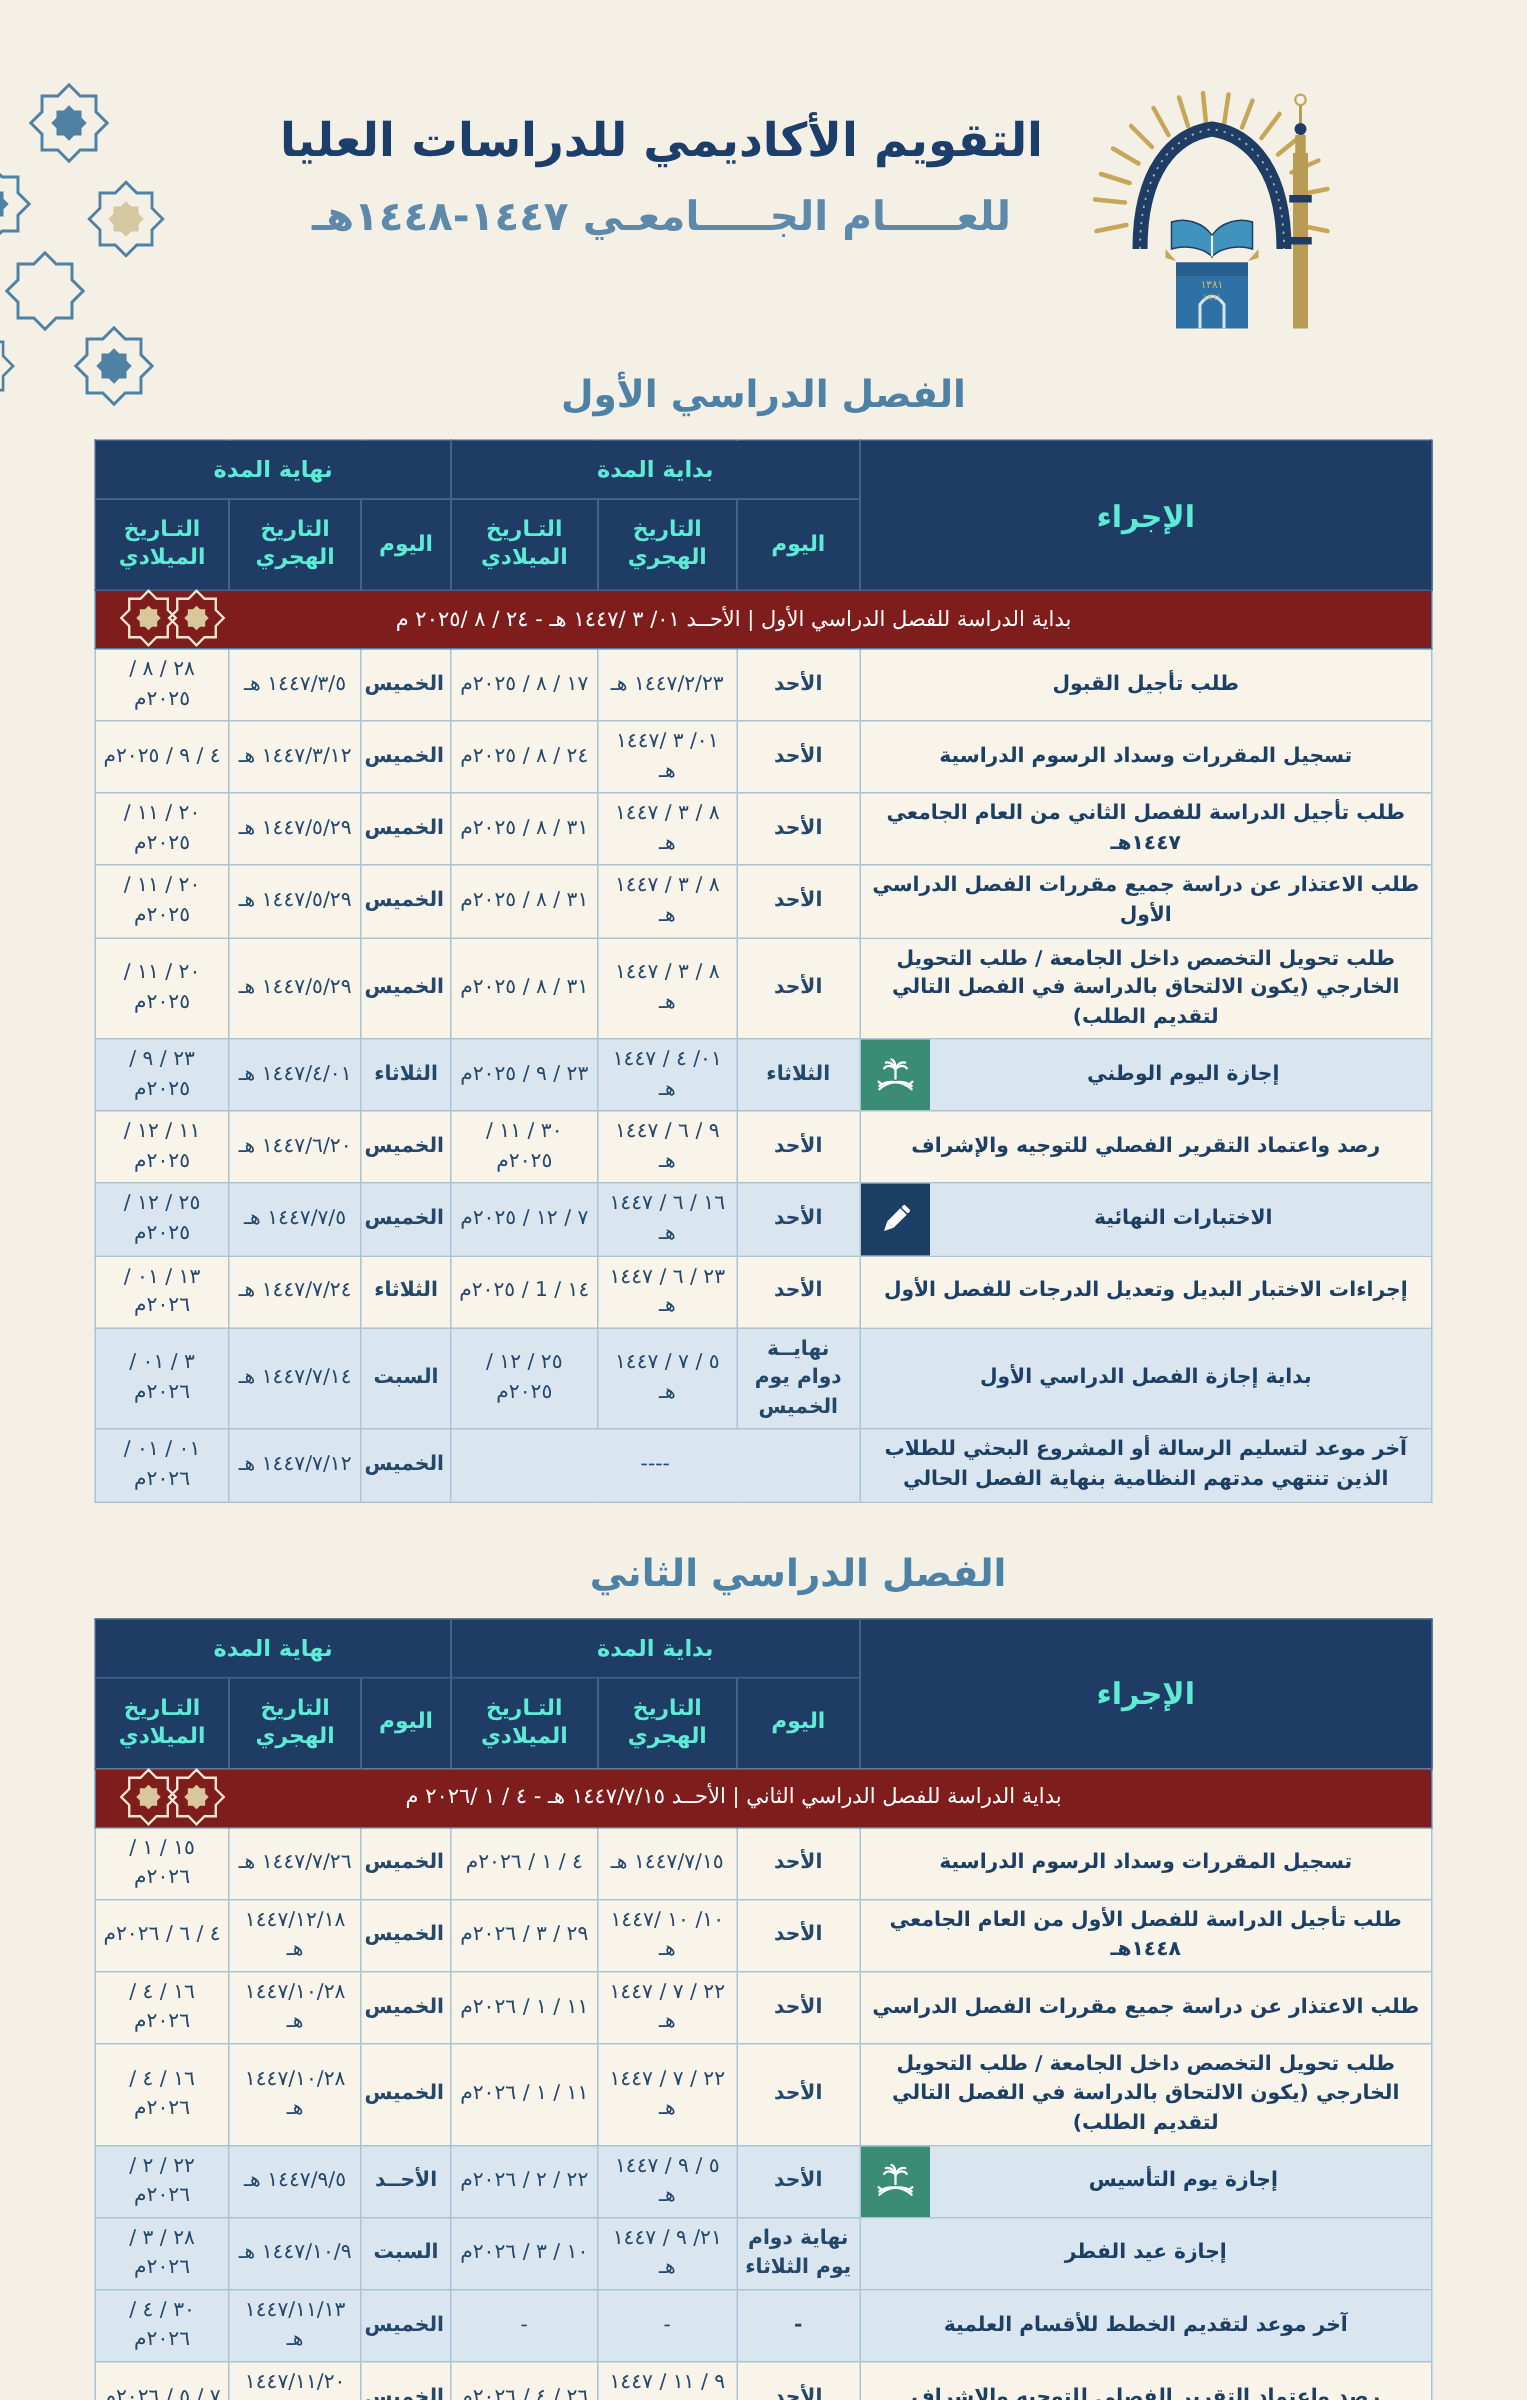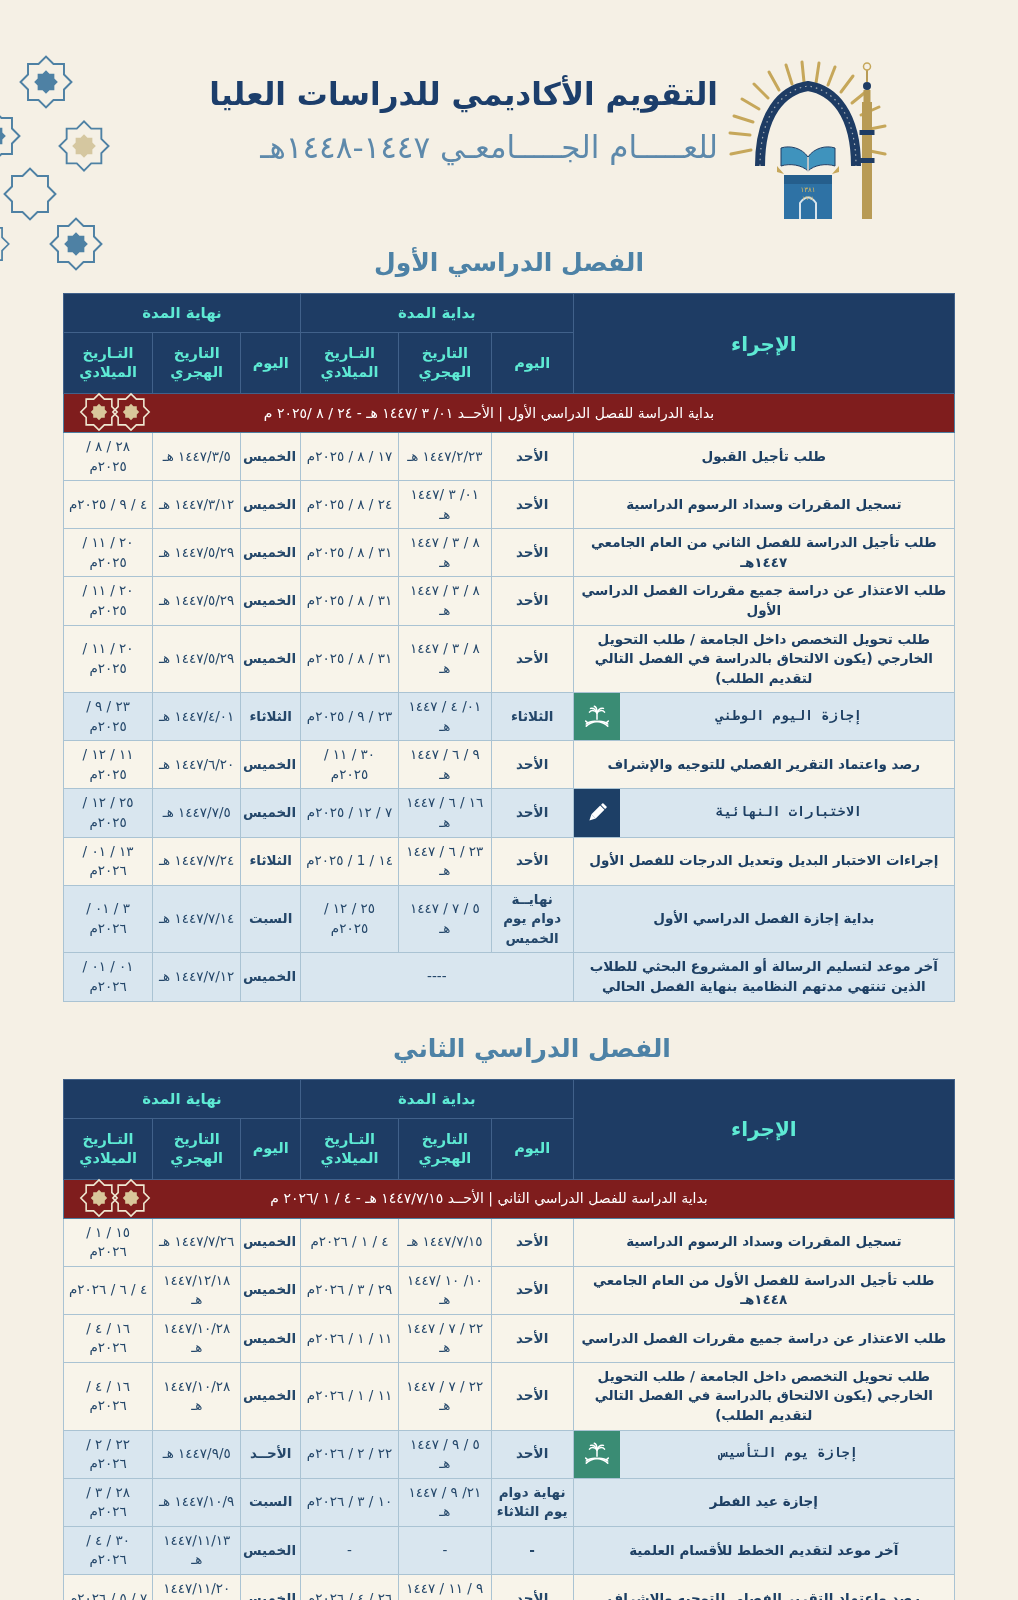--- a/index.html
+++ b/index.html
@@ -10,23 +10,23 @@
     color:#24476a;
   }
   .page{position:relative;width:1018px;min-height:1600px;overflow:hidden;direction:rtl;}
 
   
   .header{position:relative;height:234px;}
   .corner-stars{position:absolute;left:-14px;top:24px;overflow:visible;}
   .star-outline{fill:none;stroke:#4e81a4;stroke-width:2.3;}
   .star-core-blue{fill:#4e81a4;}
   .star-core-beige{fill:#d5c7a0;}
-  .titles{position:absolute;right:300px;top:76px;width:530px;text-align:right;}
+  .titles{position:absolute;right:312px;top:76px;width:530px;text-align:center;}
   .main-title{font-size:31px;font-weight:bold;color:#1c3e6b;line-height:1.2;}
-  .sub-title{font-size:31px;font-weight:normal;color:#5d89ab;margin-top:16px;}
+  .sub-title{font-size:27px;font-weight:bold;color:#5d89ab;margin-top:16px;}
   .uni-logo{position:absolute;right:112px;top:40px;}
 
   
   .section-title{
     text-align:center;font-size:25px;font-weight:bold;color:#4d82a6;
     margin:14px 0 16px;
   }
   .section-title.second{margin-top:32px;padding-left:46px;}
 
   
@@ -44,21 +44,21 @@
     border:1px solid #aac3d3;
     text-align:center;font-size:13.5px;line-height:1.45;
     padding:4px 4px;background:#f8f4ea;
   }
   tr.row-blue td{background:#d9e6ef;}
   tr.row-cream td{background:#f8f4ea;}
   td.td-action{
     text-align:right;font-weight:bold;color:#1d3f63;font-size:14px;
     padding-right:13px;position:relative;
   }
-  td.td-action.has-icon{padding-left:54px;font-family:Liberation Mono, monospace;}
+  td.td-action.has-icon{padding-left:54px;}
   td.td-day{font-weight:bold;font-size:13.5px;}
   .icon-box{
     position:absolute;left:0;top:0;bottom:0;width:46px;
     display:flex;align-items:center;justify-content:center;
   }
   .icon-box.national-emblem{background:#3a8c74;}
   .icon-box.pencil{background:#1d3f66;}
 
   
   tr.banner-row td{

